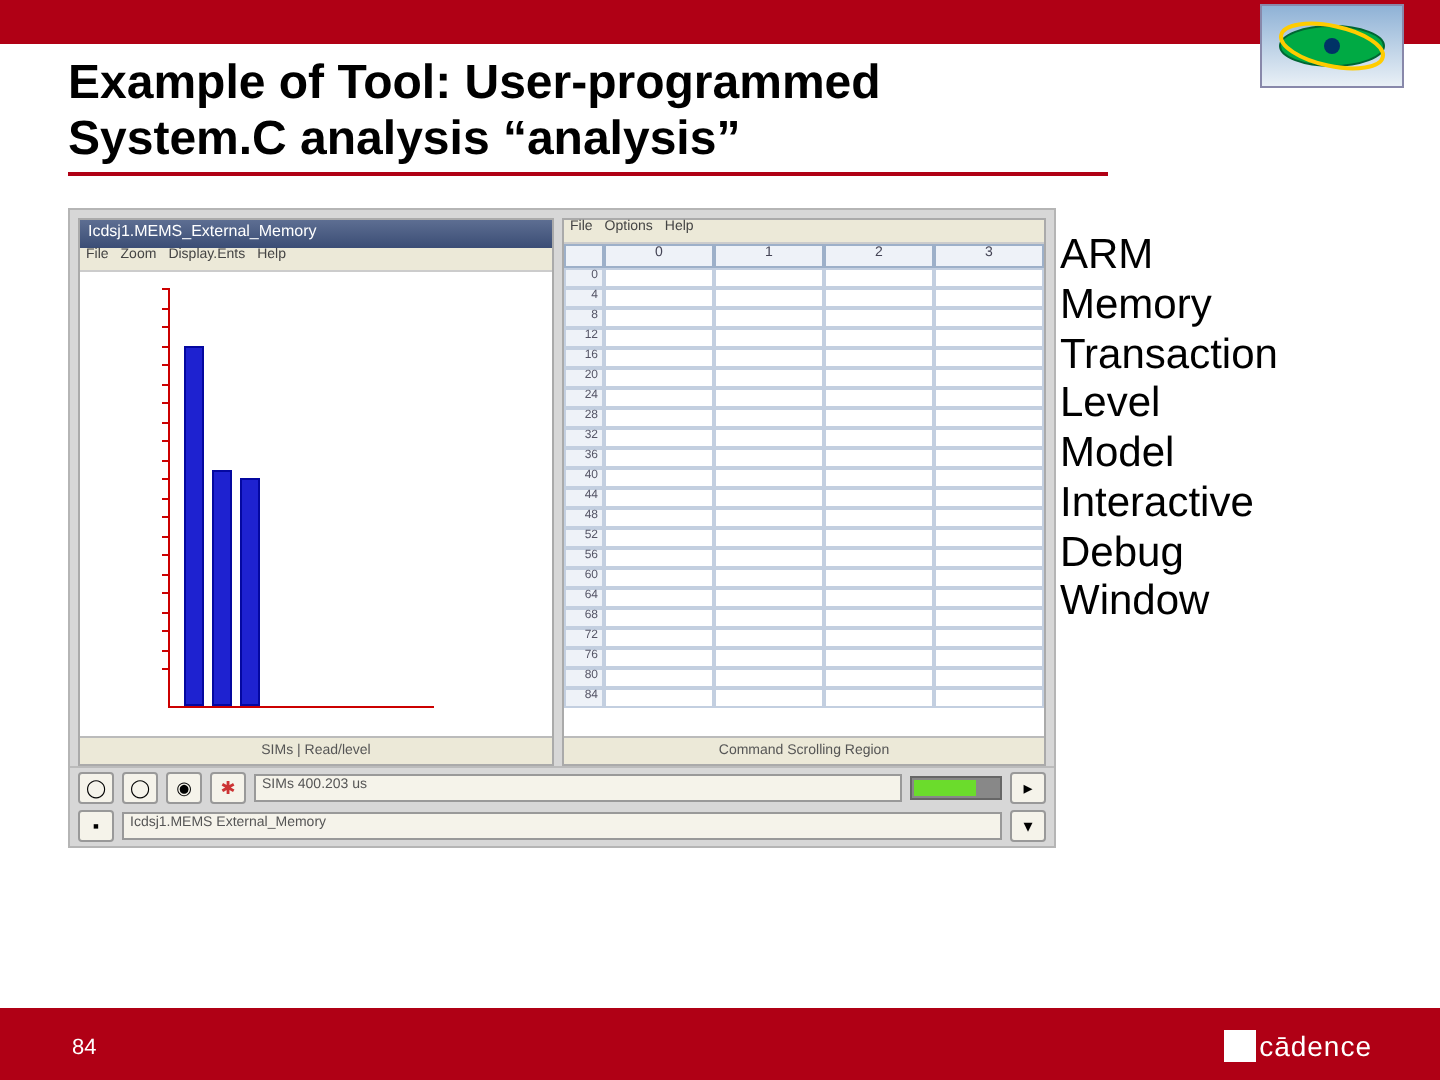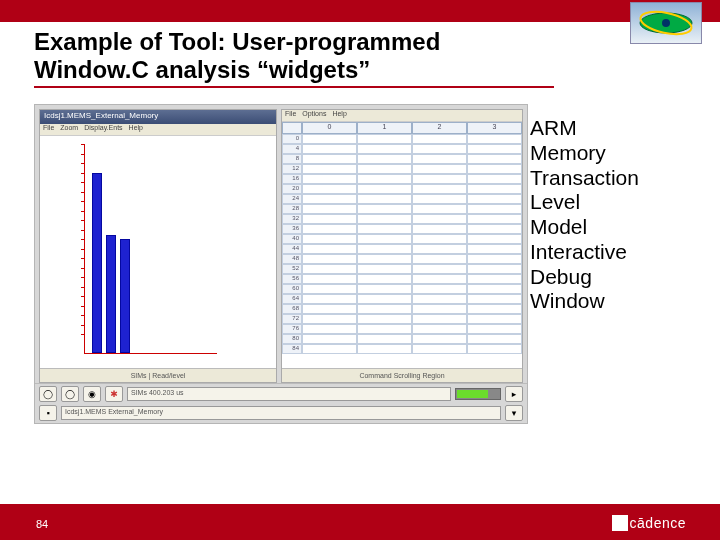--- a/index.html
+++ b/index.html
@@ -52,21 +52,21 @@
   <div class="top-logo">
     <svg viewBox="0 0 60 30">
         <ellipse cx="30" cy="15" rx="26" ry="10" fill="#0a4" stroke="#063" stroke-width="1"></ellipse>
         <ellipse cx="30" cy="15" rx="26" ry="10" fill="none" stroke="#fc0" stroke-width="2" transform="rotate(12 30 15)"></ellipse>
         <circle cx="30" cy="15" r="4" fill="#036"></circle>
       </svg>
   </div>
 
   <div class="title">
     <span>Example of Tool:  User-programmed</span><br>
-    <span>Window.C analysis “widgets”</span>
+    <span>System.C analysis “analysis”</span>
   </div>
 
   <div class="shot">
     <div class="shot-body">
 
       <div class="pane pane-left">
         <div class="pane-title">Icdsj1.MEMS_External_Memory</div>
         <div class="pane-menu">
           <span>File</span>
           <span>Zoom</span>

